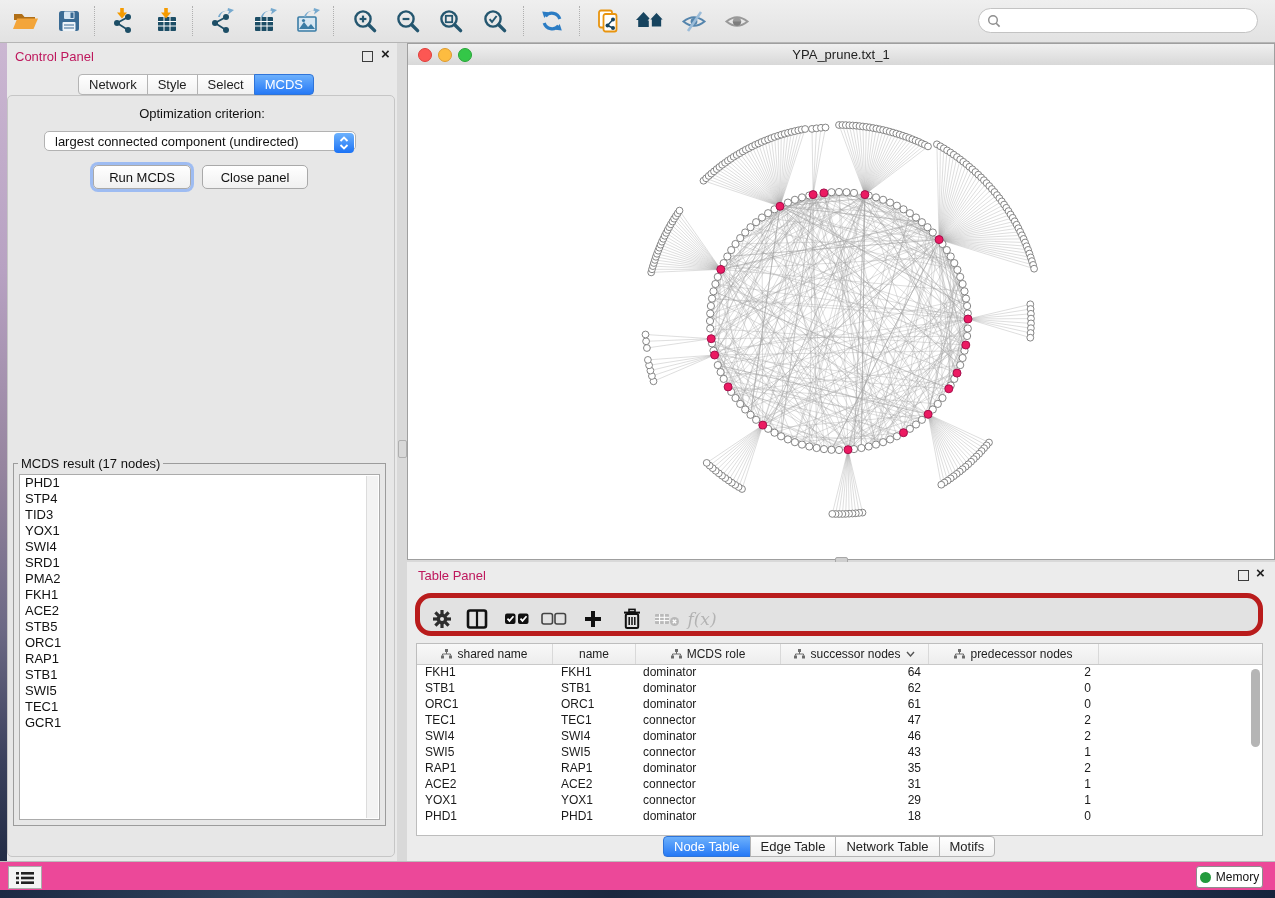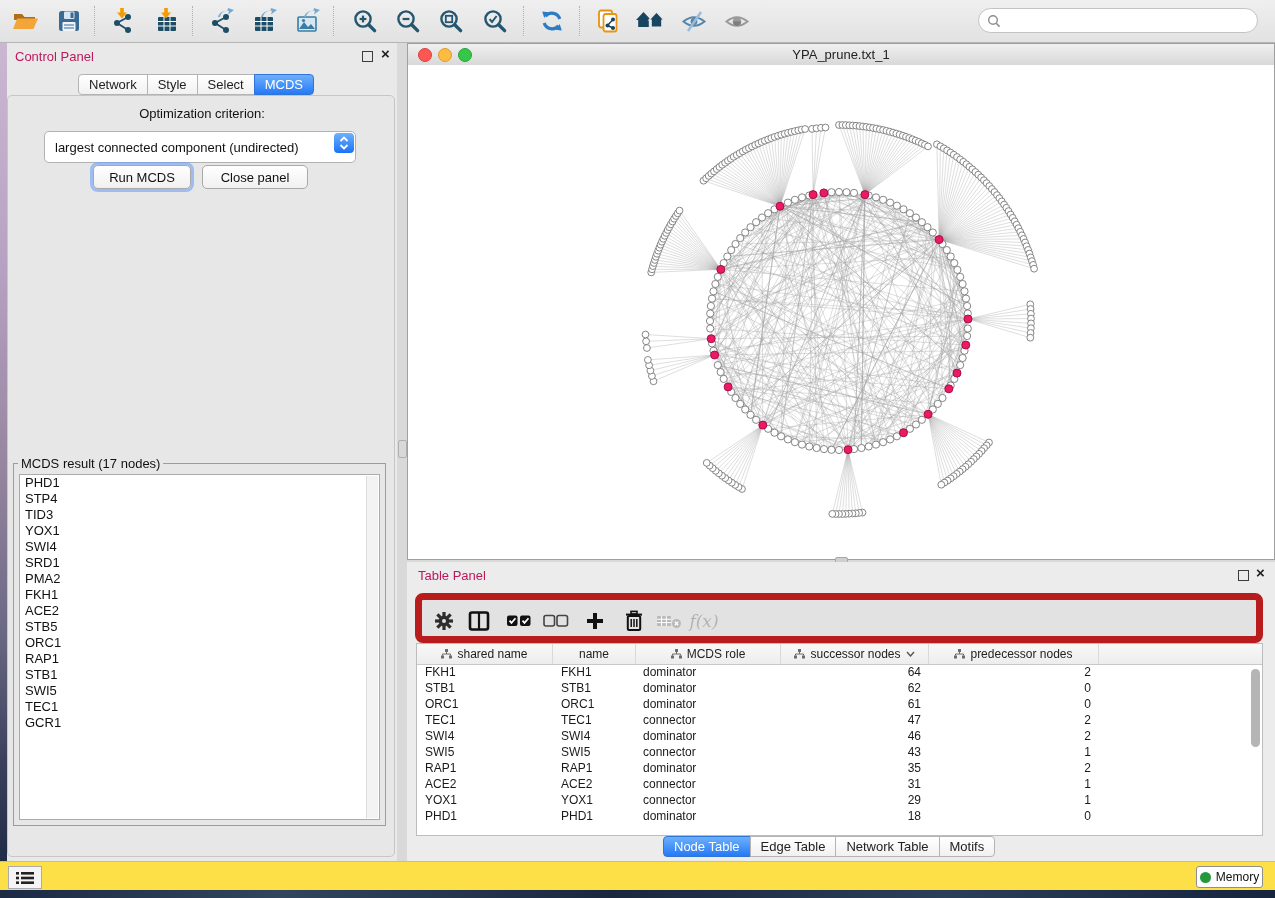--- a/index.html
+++ b/index.html
@@ -25,21 +25,21 @@
   .close-btn{position:absolute;top:2px;font-size:15px;font-weight:700;color:#222;line-height:18px;}
   .tabbar{position:absolute;display:flex;height:21px;}
   .tab{box-sizing:border-box;height:21px;line-height:20px;text-align:center;font-size:13px;color:#222;
     background:linear-gradient(#ffffff,#f1f1f1);border:1px solid #b4b4b4;margin-left:-1px;padding:0 10px;}
   .tab:first-child{border-radius:4px 0 0 4px;margin-left:0;}
   .tab:last-child{border-radius:0 4px 4px 0;}
   .tab.sel{background:linear-gradient(#6cb0fc,#2679f6);color:#fff;border-color:#2f74d8;}
   #cp-box{position:absolute;left:0px;top:52px;width:388px;height:762px;background:#e7e7e7;
     border:1px solid #c6c6c6;border-radius:5px;box-sizing:border-box;}
   #opt-label{position:absolute;left:0;top:63px;width:100%;text-align:center;font-size:13px;color:#111;}
-  #criterion-select{position:absolute;left:37px;top:88px;width:312px;height:32px;background:#fff;
+  #criterion-select{position:absolute;left:37px;top:88px;width:312px;height:20px;background:#fff;
     border:1px solid #b2b2b2;border-radius:5px;box-sizing:border-box;font-size:13px;color:#111;
     display:flex;align-items:center;padding-left:10px;}
   #criterion-stepper{position:absolute;right:1px;top:1px;width:20px;height:20px;border-radius:4px;
     background:linear-gradient(#6db2fd,#1b72f5);display:flex;align-items:center;justify-content:center;}
   .cp-button{position:absolute;top:122px;height:24px;background:linear-gradient(#ffffff,#f0f0f0);
     border:1px solid #a9a9a9;border-radius:5px;font-size:13px;color:#111;display:flex;align-items:center;justify-content:center;box-sizing:border-box;}
   #run-btn{left:86px;width:98px;box-shadow:0 0 0 3px rgba(110,160,250,.6);}
   #closepanel-btn{left:195px;width:106px;}
   #mcds-fieldset{position:absolute;left:6px;top:413px;width:371px;height:368px;border:1px solid #9c9c9c;
     margin:0;padding:0;background:transparent;}
@@ -52,36 +52,36 @@
   #net-titlebar{position:absolute;left:0;top:0;right:0;height:21px;background:linear-gradient(#f0f0f0,#d8d8d8);
     border-bottom:1px solid #ababab;}
   .tl{position:absolute;top:4px;width:12px;height:12px;border-radius:50%;}
   #net-title{position:absolute;left:0;right:0;top:3px;text-align:center;font-size:13px;color:#222;}
   #net-canvas{position:absolute;left:0;top:21px;right:0;bottom:0;background:#fff;overflow:hidden;}
   #v-splitter{position:absolute;left:397px;top:43px;width:10px;height:818px;}
   #v-grip{position:absolute;left:1px;top:397px;width:7px;height:16px;background:#d8d8d8;border:1px solid #b0b0b0;border-radius:2px;}
   #h-grip{position:absolute;left:835px;top:557px;width:11px;height:7px;background:#cfcfcf;border:1px solid #a8a8a8;border-radius:2px;}
   
   #table-panel{position:absolute;left:407px;top:562px;width:868px;height:299px;background:#ececec;}
-  #tp-toolbar{position:absolute;left:8px;top:31px;width:848px;height:50px;background:#e2e2e2;
-    border:7px solid #b91c1c;border-radius:8px;box-sizing:border-box;}
+  #tp-toolbar{position:absolute;left:8px;top:31px;width:848px;height:43px;background:#e2e2e2;
+    border:5px solid #b91c1c;border-radius:16px;box-sizing:border-box;}
   .tp-btn{position:absolute;top:8px;width:30px;height:26px;display:flex;align-items:center;justify-content:center;}
   .fx-label{font-style:italic;font-family:"DejaVu Serif",serif;font-size:17px;color:#b3b3b3;}
   #node-table{position:absolute;left:9px;top:81px;width:847px;height:193px;background:#fff;border:1px solid #bdbdbd;box-sizing:border-box;}
   #nt-header{position:absolute;left:0;top:0;right:0;height:20px;background:linear-gradient(#f8f8f8,#ededed);
     border-bottom:1px solid #c9c9c9;display:flex;}
   .hcell{box-sizing:border-box;height:20px;display:flex;align-items:center;justify-content:center;gap:5px;
     font-size:12px;color:#222;border-right:1px solid #d9d9d9;}
   .trow{display:flex;height:16px;}
   .tcell{box-sizing:border-box;font-size:12px;color:#1a1a1a;line-height:16px;white-space:nowrap;overflow:hidden;}
   .num{text-align:right;padding-right:8px;}
   #nt-scrollthumb{position:absolute;right:2px;top:25px;width:9px;height:78px;background:#b5b5b5;border-radius:5px;}
   #tp-tabs{position:absolute;left:256px;top:274px;}
   
-  #status-bar{position:absolute;left:0;top:861px;width:1275px;height:29px;background:#fde047;border-top:1px solid #bcbcbc;box-sizing:border-box;}
+  #status-bar{position:absolute;left:0;top:861px;width:1275px;height:29px;background:#ec4899;border-top:1px solid #bcbcbc;box-sizing:border-box;}
   #list-btn{position:absolute;left:8px;top:4px;width:32px;height:21px;background:#f4f4f4;border:1px solid #ababab;
     display:flex;align-items:center;justify-content:center;}
   #memory-btn{position:absolute;right:12px;top:4px;width:67px;height:22px;background:#fff;border:1px solid #8e8e8e;
     border-radius:3px;display:flex;align-items:center;justify-content:center;gap:5px;font-size:12px;color:#111;box-sizing:border-box;}
   #memory-dot{width:11px;height:11px;border-radius:50%;background:#229a3c;}
 </style>
 </head>
 <body>
 
 <div id="screen">

